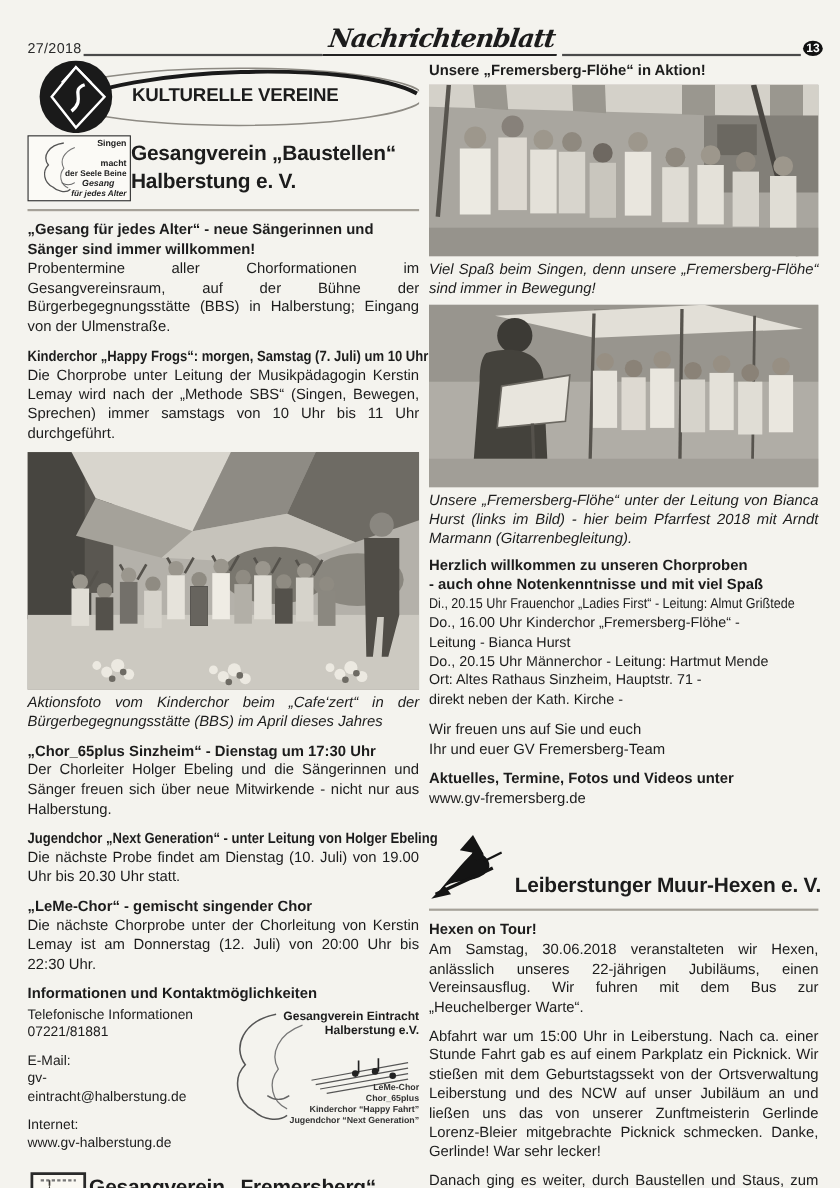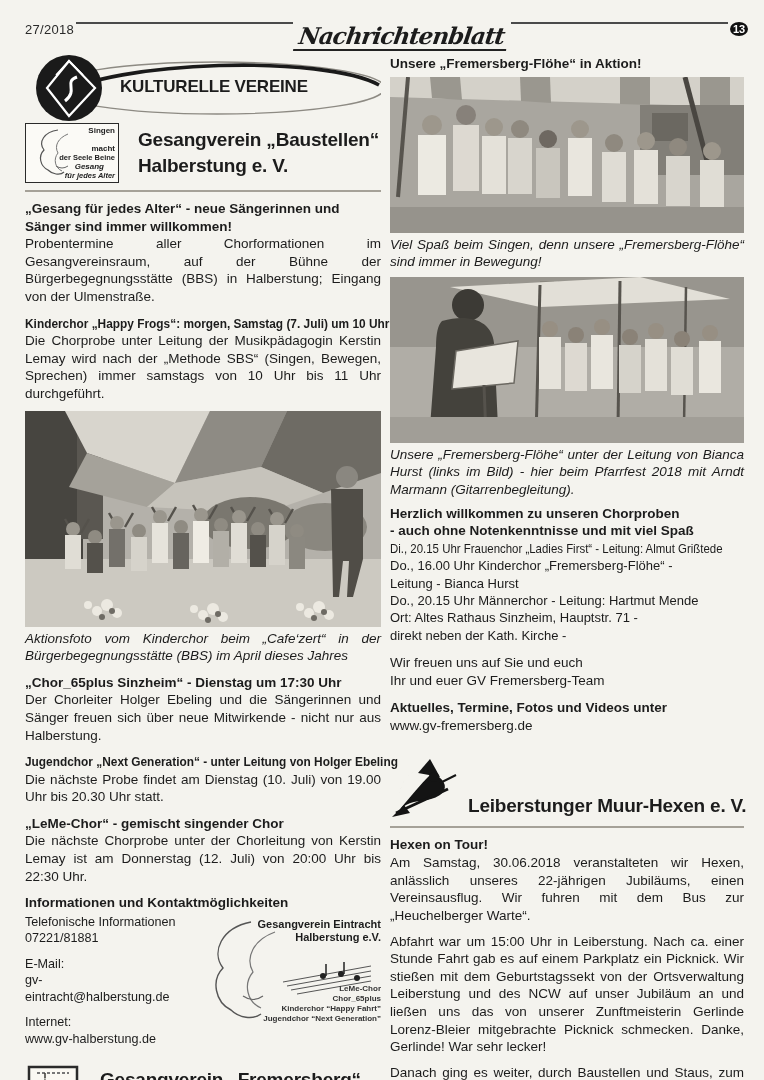--- a/index.html
+++ b/index.html
@@ -3,41 +3,41 @@
 <meta charset="utf-8">
 <style>
   html,body{margin:0;padding:0;background:#888;}
   .page{
     position:relative;width:764px;height:1080px;margin:0 auto;
     background:#f4f3ee;overflow:hidden;
     font-family:"Liberation Sans","DejaVu Sans",sans-serif;
     color:#1c1c1c;
   }
   
-  .header{position:absolute;top:22px;left:25px;right:16px;display:flex;align-items:flex-start;gap:2px;}
+  .header{position:absolute;top:22px;left:25px;right:16px;display:flex;align-items:flex-end;gap:2px;}
   .issue{font-size:13px;color:#2a2a2a;letter-spacing:.3px;}
   .hline{flex:1;height:2px;background:#4a4a4a;}
   .masthead{
     font-family:"DejaVu Serif","Liberation Serif",serif;
     font-style:italic;font-weight:bold;font-size:23px;
     transform:skewX(-8deg);letter-spacing:-1px;white-space:nowrap;padding:0 4px;
     border-bottom:2px solid #222;
   }
   .pagenum{width:18px;height:14px;border-radius:50%;background:#111;color:#fff;
     font-size:11px;font-weight:bold;display:flex;align-items:center;justify-content:center;flex:0 0 auto;}
   
   .col{position:absolute;top:55px;}
   .col-left{left:25px;width:356px;}
   .col-right{left:390px;width:354px;}
   
   .banner{position:relative;height:66px;}
   .banner-label{position:absolute;left:95px;top:22px;font-size:17px;font-weight:800;letter-spacing:-.2px;white-space:nowrap;}
   
   .rule{border:0;border-top:2px solid #a5a198;margin:7px 0 8px;}
-  .title-row{display:flex;gap:19px;align-items:flex-start;margin-top:2px;}
+  .title-row{display:flex;gap:0;align-items:flex-start;margin-top:2px;}
   .club-title{font-size:19px;font-weight:800;line-height:26px;letter-spacing:-.2px;padding-top:4px;}
   .club-title span{display:block;}
   .para{font-size:13.5px;line-height:17.6px;margin:0 0 8px;text-align:justify;}
   .head3{font-size:13.5px;line-height:17.6px;font-weight:800;margin:9px 0 0;}
   .caption{font-size:13.5px;line-height:17.6px;font-style:italic;margin:2px 0 6px;text-align:justify;}
   .line{font-size:13.5px;line-height:17.6px;}
   .fit{display:inline-block;transform:scaleX(.88);transform-origin:0 50%;white-space:nowrap;}
   .photo{background:#b9b6af;margin:5px 0 3px;line-height:0;}
   .photo svg{display:block;}
   

